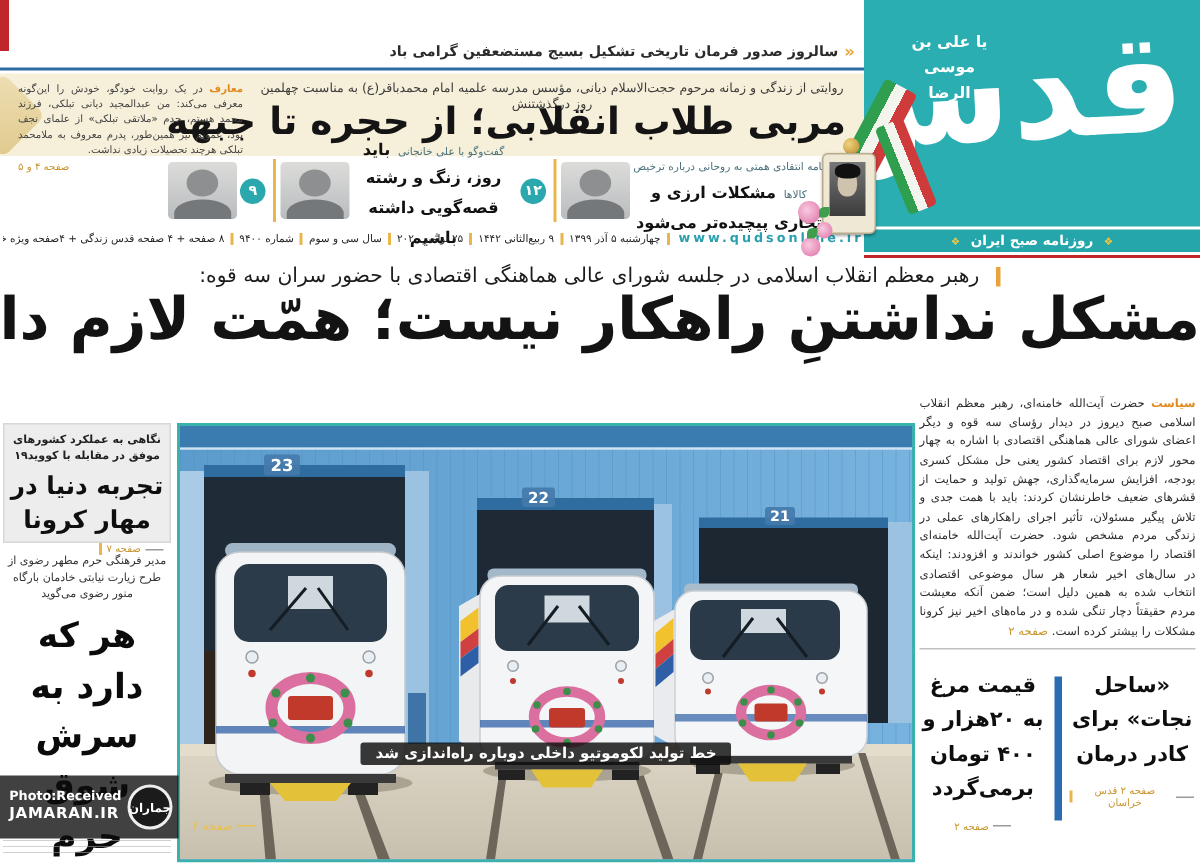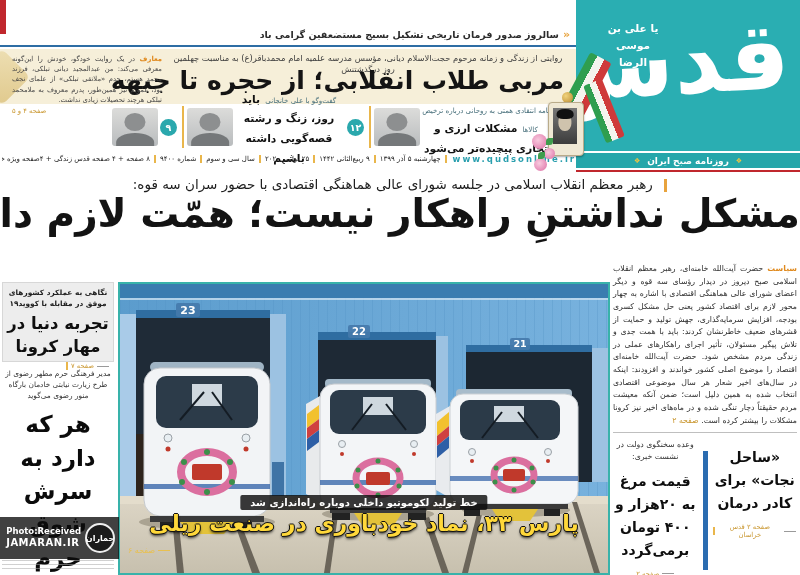--- a/index.html
+++ b/index.html
@@ -375,21 +375,20 @@
         <circle cx="375" cy="198" r="2.5" fill="#3c8f4a"></circle>
           <circle cx="376" cy="184" r="2.5" fill="#3c8f4a"></circle>
         <rect x="383" y="185" width="22" height="12" rx="2" fill="#c0392b"></rect>
         <rect x="340" y="220" width="108" height="5" fill="#3a3a3a"></rect>
         <rect x="344" y="225" width="16" height="7" fill="#222"></rect>
         <rect x="424" y="225" width="16" height="7" fill="#222"></rect>
         <polygon points="372,225 418,225 410,237 380,237" fill="#e3c23a"></polygon>
       </g>
     </svg>
     <div class="cap-kicker">خط تولید لکوموتیو داخلی دوباره راه‌اندازی شد</div>
-    <div class="cap-title">پارس ۳۳، نماد خودباوری در صنعت ریلی</div>
     <div class="cap-ref">
       <span class="dash"></span>
       <span>صفحه ۶</span>
     </div>
   </div>
 
   <div class="grey-box">
     <div class="gb-kicker">نگاهی به عملکرد کشورهای موفق در مقابله با کووید۱۹</div>
     <div class="gb-title">تجربه دنیا در مهار کرونا</div>
     <div class="gb-ref">
@@ -425,21 +424,20 @@
       <div class="sub">
         <div class="sub-title">«ساحل نجات» برای کادر درمان</div>
         <div class="sub-ref">
           <span class="dash"></span>
           <span>صفحه ۲ قدس خراسان</span>
           <span class="goldbar"></span>
         </div>
       </div>
       <div class="bluebar"></div>
       <div class="sub">
-        <div class="sub-kicker">وعده سخنگوی دولت در نشست خبری:</div>
         <div class="sub-title">قیمت مرغ به ۲۰هزار و ۴۰۰ تومان برمی‌گردد</div>
         <div class="sub-ref">
           <span class="dash"></span>
           <span>صفحه ۲</span>
         </div>
       </div>
     </div>
 
   </div>
 

